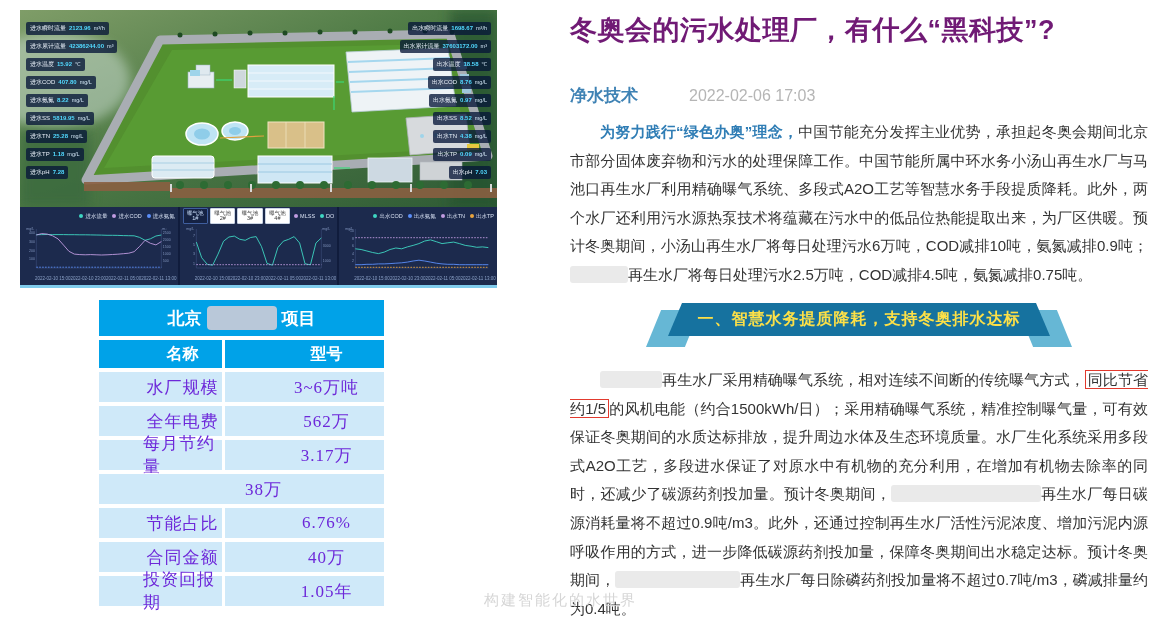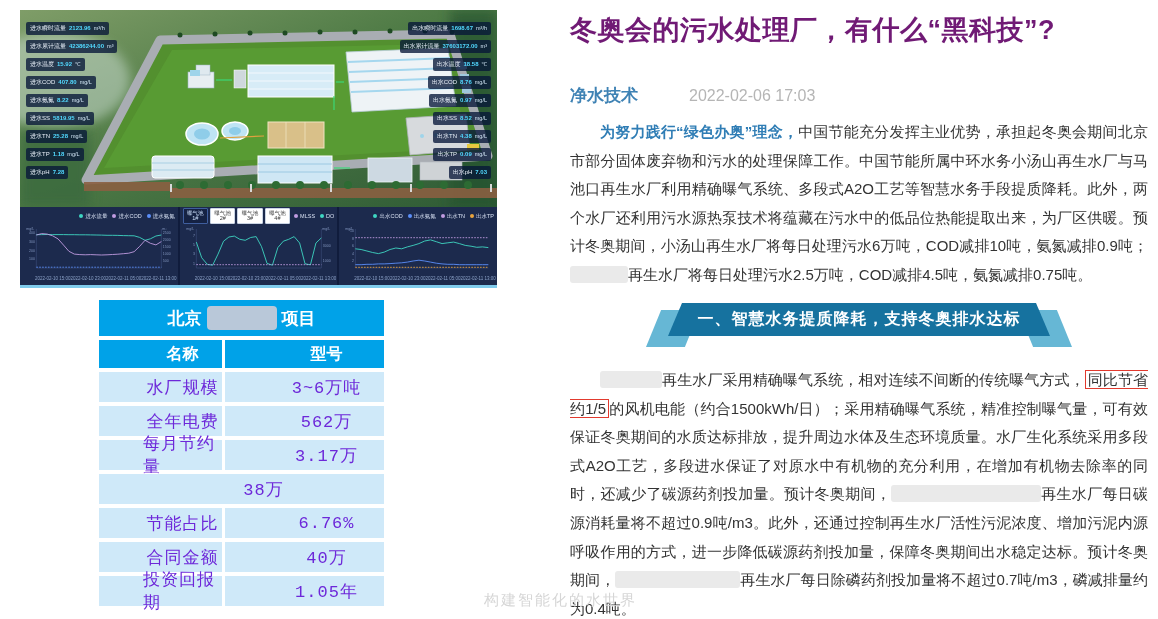--- a/index.html
+++ b/index.html
@@ -41,21 +41,21 @@
   
   #proj-table { position:absolute; left:99px; top:300px; width:285px; }
   .t-title { background:#00a2e8; color:#fff; font-weight:bold; font-size:17px; height:36px;
              display:flex; align-items:center; justify-content:center; gap:5px;
              font-family:"DejaVu Serif", serif; }
   .t-title-blur { width:70px; height:24px; background:#b9c8d9; border-radius:4px; }
   .t-head { display:flex; gap:3px; margin-top:4px; }
   .t-head .t-cell { background:#00a2e8; color:#fff; font-weight:bold; font-size:16px; height:28px; }
   .t-row { display:flex; gap:3px; margin-top:4px; }
   .t-cell { display:flex; align-items:center; justify-content:center;
-            font-family:Liberation Mono, monospace;padding-left:44px; }
+            font-family:Liberation Serif, serif;padding-left:44px; }
   .t-key { width:123px; }
   .t-val { flex:1; }
   .t-row .t-cell { background:#cfe9f9; color:#6d28d9; font-size:17px; height:30px; letter-spacing:1px; }
 
   
   #article { position:absolute; left:570px; top:0; width:578px; height:619px; }
   .a-title { position:absolute; top:12px; left:0; width:100%; margin:0; font-size:27px; font-weight:bold;
              color:#701a75; letter-spacing:0.5px; }
   .a-byline { position:absolute; top:84px; left:0; display:flex; gap:27px; align-items:baseline; }
   .a-source { color:#3e82b4; font-weight:bold; font-size:17px; }
@@ -66,21 +66,21 @@
   .redbox { border:1px solid #e23a2e; padding:0 2px; }
   .blur { display:inline-block; height:17px; background:#eaeaea; border-radius:3px; vertical-align:-3px; }
 
   .banner { position:absolute; top:303px; left:50%; transform:translateX(-50%); width:430px; height:44px; }
   .wing { position:absolute; top:7px; width:54px; height:37px; background:#66b7d5; }
   .wing-left  { left:2px;  clip-path:polygon(28% 0,100% 0,72% 100%,0 100%); }
   .wing-right { right:2px; clip-path:polygon(0 0,72% 0,100% 100%,28% 100%); }
   .banner-main { position:absolute; left:24px; right:24px; top:0; height:33px; background:#16729f;
                  clip-path:polygon(14px 0, calc(100% - 14px) 0, 100% 100%, 0 100%);
                  display:flex; align-items:center; justify-content:center; }
-  .banner-text { color:#ffffff; font-weight:bold; font-size:16px; letter-spacing:1px; }
+  .banner-text { color:#fde047; font-weight:bold; font-size:16px; letter-spacing:1px; }
 
   #watermark { position:absolute; left:484px; top:591px; color:#d6d6d6; font-size:15px;
                letter-spacing:2px; }
 </style>
 </head>
 <body>
 
 <div id="stage">
 
   <div id="dashboard">

